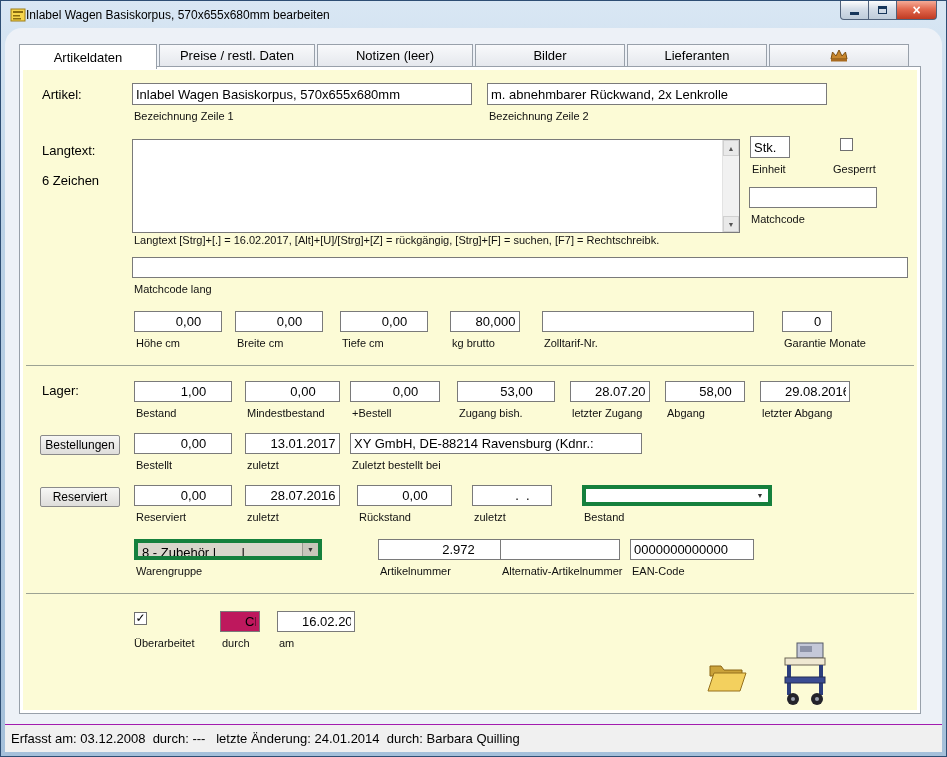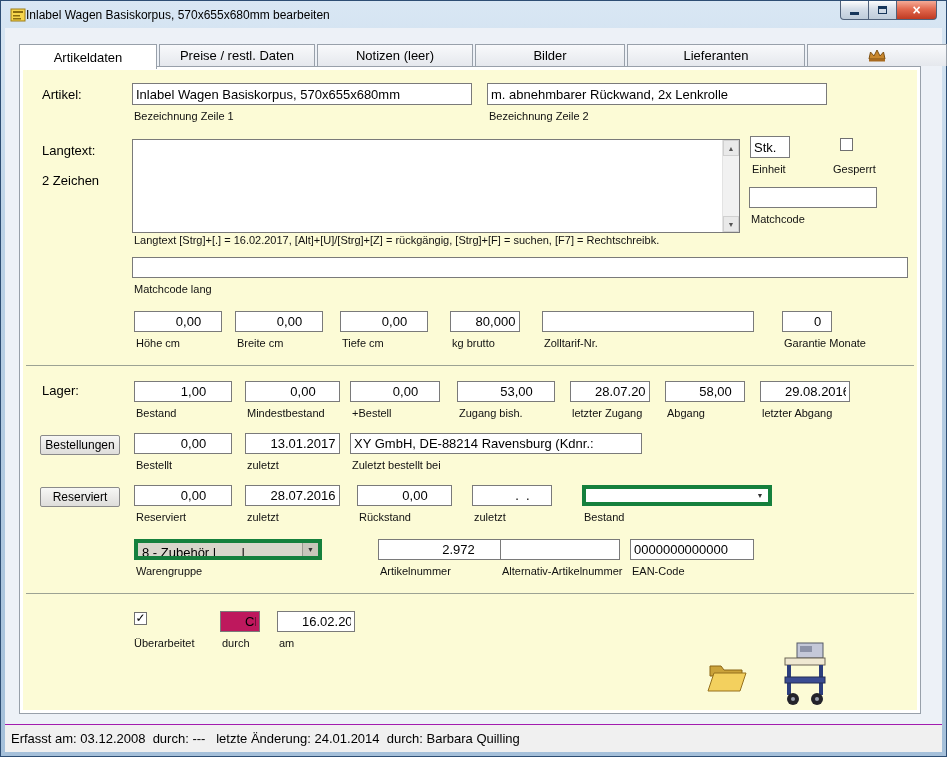--- a/index.html
+++ b/index.html
@@ -21,21 +21,21 @@
     background: linear-gradient(#fdfdfd, #d4dde8 45%, #bfccda); cursor: default; }
   .win-btn.min { width: 29px; border-radius: 0 0 0 4px; }
   .win-btn.max { width: 27px; border-left: none; border-right: none; }
   .win-btn.close { width: 41px; border-radius: 0 0 4px 0;
     background: linear-gradient(#f5ab97, #e2694f 45%, #c03a22); color: #fff; }
   .glyph-min { width: 9px; height: 3px; background: #17365a; margin-top: 6px; }
   .glyph-max { width: 9px; height: 8px; border: 1px solid #17365a; border-top: 3px solid #17365a; background: transparent; }
   .glyph-close { font-size: 14px; font-weight: bold; line-height: 17px; }
 
   
-  .client { position: absolute; left: 4px; right: 4px; top: 27px; bottom: 4px; background: #edf1f7; }
+  .client { position: absolute; left: 4px; right: 4px; top: 27px; bottom: 4px; background: #edf1f7; border-radius: 17px; }
 
   
   .tabbar { position: absolute; left: 14px; top: 16px; height: 25px; display: flex; align-items: flex-start; z-index: 2; }
   .tab { height: 22px; border: 1px solid #98a0aa; border-bottom: none; margin-right: 2px;
     background: linear-gradient(#f8f9fb, #e5e8ed); display: flex; align-items: center; justify-content: center;
     font-size: 13px; color: #000; cursor: default; }
   .tab.active { height: 25px; background: #fff; z-index: 3; }
 
   
   .page { position: absolute; left: 14px; top: 38px; width: 902px; height: 648px;
@@ -119,21 +119,21 @@
         </div>
       <div class="tab" style="width:156px">
           <span>Preise / restl. Daten</span>
         </div>
       <div class="tab" style="width:156px">
           <span>Notizen (leer)</span>
         </div>
       <div class="tab" style="width:150px">
           <span>Bilder</span>
         </div>
-      <div class="tab" style="width:178px">
+      <div class="tab" style="width:140px">
           <span>Lieferanten</span>
         </div>
       <div class="tab" style="width:140px">
         <span style="display:flex;">
           <svg width="20" height="15" viewBox="0 0 20 15">
             <path d="M2 11 L3.5 4 L7 8 L10 2 L13 8 L16.5 4 L18 11 Z" fill="#c8872e" stroke="#7c4f12"></path>
             <rect x="2" y="11" width="16" height="2.5" fill="#a86a1e"></rect>
           </svg>
         </span>
       </div>
@@ -146,21 +146,21 @@
       <div class="fg" style="left:112px;top:16px;width:340px;">
         <input class="box" style="height: 22px;" readonly="" value="Inlabel Wagen Basiskorpus, 570x655x680mm">
         <span class="cap">Bezeichnung Zeile 1</span>
       </div>
       <div class="fg" style="left:467px;top:16px;width:340px;">
         <input class="box" style="height: 22px;" readonly="" value="m. abnehmbarer Rückwand, 2x Lenkrolle">
         <span class="cap">Bezeichnung Zeile 2</span>
       </div>
 
       <div class="biglabel" style="left:22px;top:76px;">Langtext:</div>
-      <div class="biglabel" style="left:22px;top:106px;">2 Zeichen</div>
+      <div class="biglabel" style="left:22px;top:106px;">6 Zeichen</div>
       <div class="tabox">
         <span></span>
         <div class="vsb">
           <div class="sb up">▲</div>
           <div class="sb dn">▼</div>
         </div>
       </div>
 
       <div class="fg" style="left:730px;top:69px;width:40px;">
         <input class="box" style="height: 22px;" readonly="" value="Stk.">

